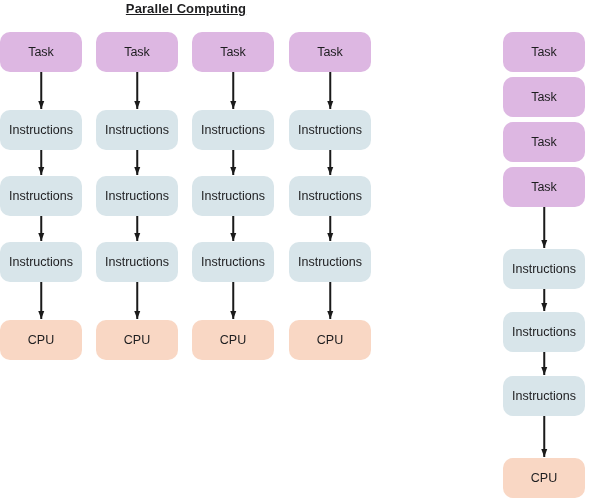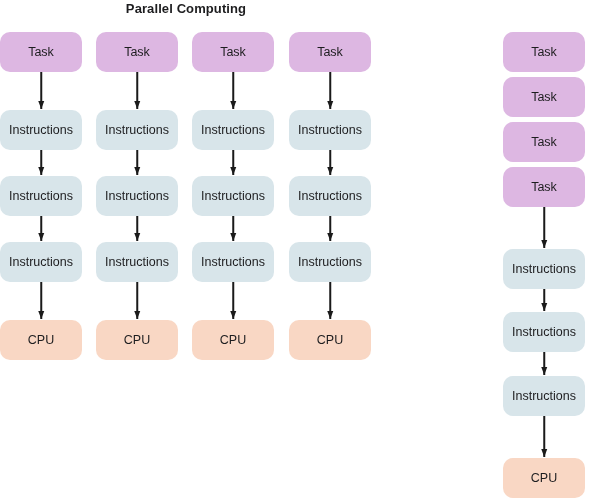--- a/index.html
+++ b/index.html
@@ -26,21 +26,21 @@
   .section-title{
     position:absolute;
     top:1px;
     font-size:13px;
     font-weight:700;
     text-align:center;
     color:var(--text);
     letter-spacing:0.1px;
     white-space:nowrap;
   }
-  .title-parallel{left:0;width:372px;}
+  .title-parallel{left:0;width:372px;text-decoration:underline;}
   .title-serial{left:490px;width:110px;}
   .node{
     position:absolute;
     width:82px;
     height:40px;
     border-radius:10px;
     display:flex;
     align-items:center;
     justify-content:center;
     font-size:12.5px;

